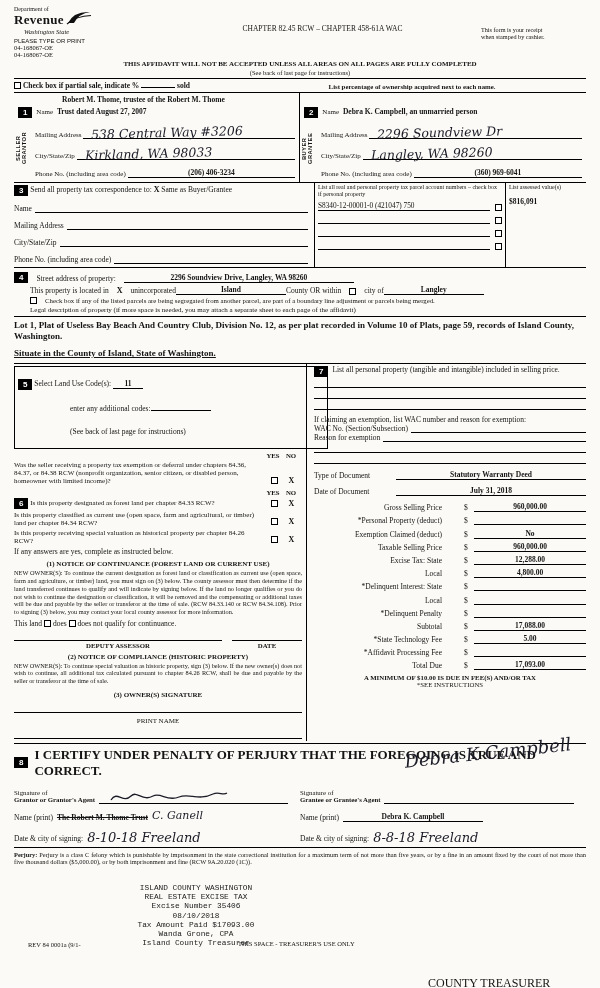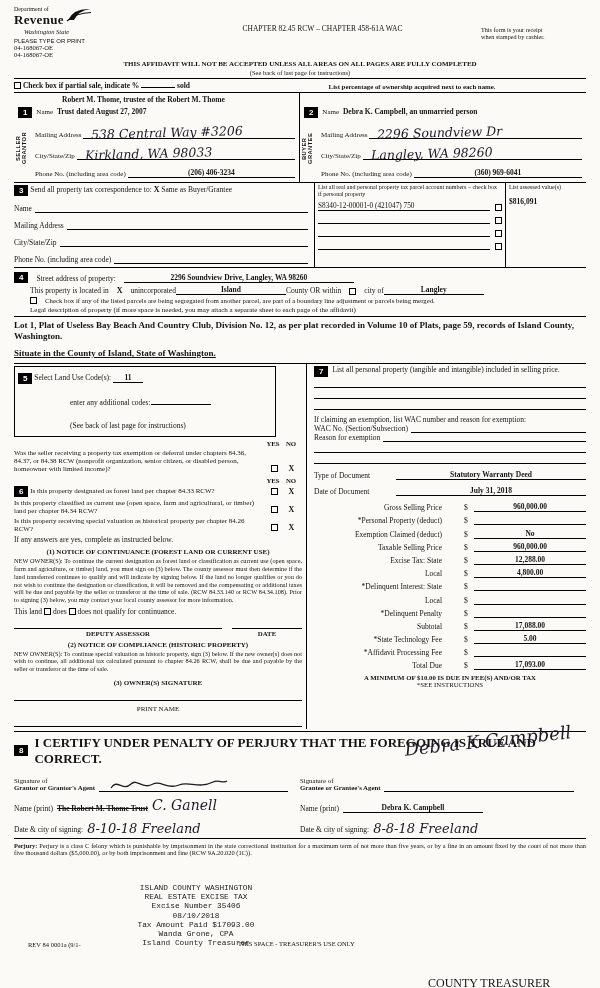--- a/index.html
+++ b/index.html
@@ -7,21 +7,21 @@
   .page{width:600px;height:988px;background:#fbfaf6;color:#141414;font-family:"Liberation Serif",serif;font-size:7.5px;position:relative;overflow:hidden;padding:6px 14px 0}
   .b{font-weight:bold}
   .secnum{display:inline-block;background:#000;color:#fff;font-weight:bold;font-family:"Liberation Sans",sans-serif;font-size:8px;line-height:11px;padding:0 5px;vertical-align:middle}
   .chk{display:inline-block;width:7px;height:7px;border:1px solid #000;background:#fff;vertical-align:-1px}
   .xmark{font-weight:bold;font-size:8px}
   .fillu{border-bottom:1px solid #000;display:inline-block}
   .hw{font-family:"DejaVu Serif",serif;font-style:italic;color:#1c1c28;white-space:nowrap}
   
   .hdr{display:flex}
   .hleft{width:150px}
-  .logo-top{display:flex;align-items:flex-start;gap:2px}
+  .logo-top{display:flex;align-items:center;gap:2px}
   .dept-sm{font-size:6px}
   .dept-big{font-size:13px;font-weight:bold;letter-spacing:.3px}
   .dept-state{font-size:6.5px;font-style:italic;margin-left:10px}
   .ptp{font-family:"Liberation Sans",sans-serif;font-size:6px;margin-top:3px}
   .fno{font-size:6.5px}
   .hmid{flex:1;text-align:center;padding-top:16px}
   .title{font-size:11px;font-weight:bold}
   .subtitle{font-size:7.5px;margin-top:2px}
   .hright{width:105px;font-size:6.2px;padding-top:20px}
   .warn{text-align:center;font-weight:bold;font-size:7px;margin-top:2px}
@@ -64,21 +64,21 @@
   .sec4{padding:2px 0;border-bottom:1px solid #000}
   .s4row{display:flex;align-items:flex-end;margin-top:2px}
   .gap{display:inline-block;width:8px}
   .legal{padding:3px 0 2px}
   .legaltext{font-weight:bold;font-size:9px;line-height:11px}
   .situate{font-weight:bold;font-size:9px;text-decoration:underline;margin-top:6px}
   
   .cols{display:flex;border-top:1px solid #000;margin-top:3px}
   .lcol{width:292px;padding:2px 4px 2px 0}
   .rcol{flex:1;border-left:1px solid #000;padding:2px 0 2px 7px}
-  .lucbox{border:1px solid #000;padding:6px 3px;width:262px}
+  .lucbox{border:1px solid #000;padding:12px 3px;width:314px}
   .luc-ind{margin-left:52px;margin-top:14px}
   .ynhead{display:flex;justify-content:flex-end;font-weight:bold;font-size:6.8px;margin-top:3px;padding-right:2px}
   .ynhead span{width:18px;text-align:center}
   .qrow{display:flex;margin-top:2px}
   .qtext{flex:1;padding-right:3px;font-size:7px;line-height:8.2px}
   .yn{width:36px;display:flex;justify-content:space-between;align-items:flex-end;padding:0 2px 1px 0}
   .yncell{width:17px;text-align:center}
   .notice-t{text-align:center;font-weight:bold;font-size:7px;margin-top:4px}
   .notice-x{font-size:6.3px;line-height:7.7px;text-align:justify;margin-top:1px}
   .tland{margin-top:3px}
@@ -108,21 +108,21 @@
   .cert{font-weight:bold;font-size:13px}
   .sigbig{position:absolute;right:14px;top:-2px;font-size:18px;transform:rotate(-6deg);z-index:3}
   .sigrow{display:flex;margin-top:10px}
   .sighalf{width:50%;display:flex;align-items:flex-end;gap:4px;padding-right:12px}
   .siglabs{font-size:6.8px;line-height:7.5px;white-space:nowrap}
   .sigline{flex:1;border-bottom:1px solid #000;height:10px;position:relative}
   .scrawl{position:absolute;left:10px;bottom:-3px}
   .nrow{display:flex;margin-top:5px}
   .nhalf{width:50%;display:flex;align-items:flex-end;gap:4px;padding-right:12px}
   .strike{text-decoration:line-through;font-weight:bold}
-  .hwname{font-size:14px}
+  .hwname{font-size:11px}
   .drow{display:flex;margin-top:6px}
   .hwdate{font-size:13px;position:relative;top:2px}
   
   .perjury{font-size:6.4px;line-height:7.6px;text-align:justify;margin-top:3px}
   .stamp{position:absolute;left:86px;top:884px;width:220px;text-align:center;font-family:"Liberation Mono",monospace;font-size:7.8px;line-height:9.2px;color:#222}
   .f-rev{position:absolute;left:28px;top:941px;font-size:6.5px}
   .f-space{position:absolute;left:238px;top:940px;font-size:6.5px}
   .f-county{position:absolute;left:428px;top:976px;font-family:Liberation Serif, serif;font-size:12px}
 </style>
 </head>

